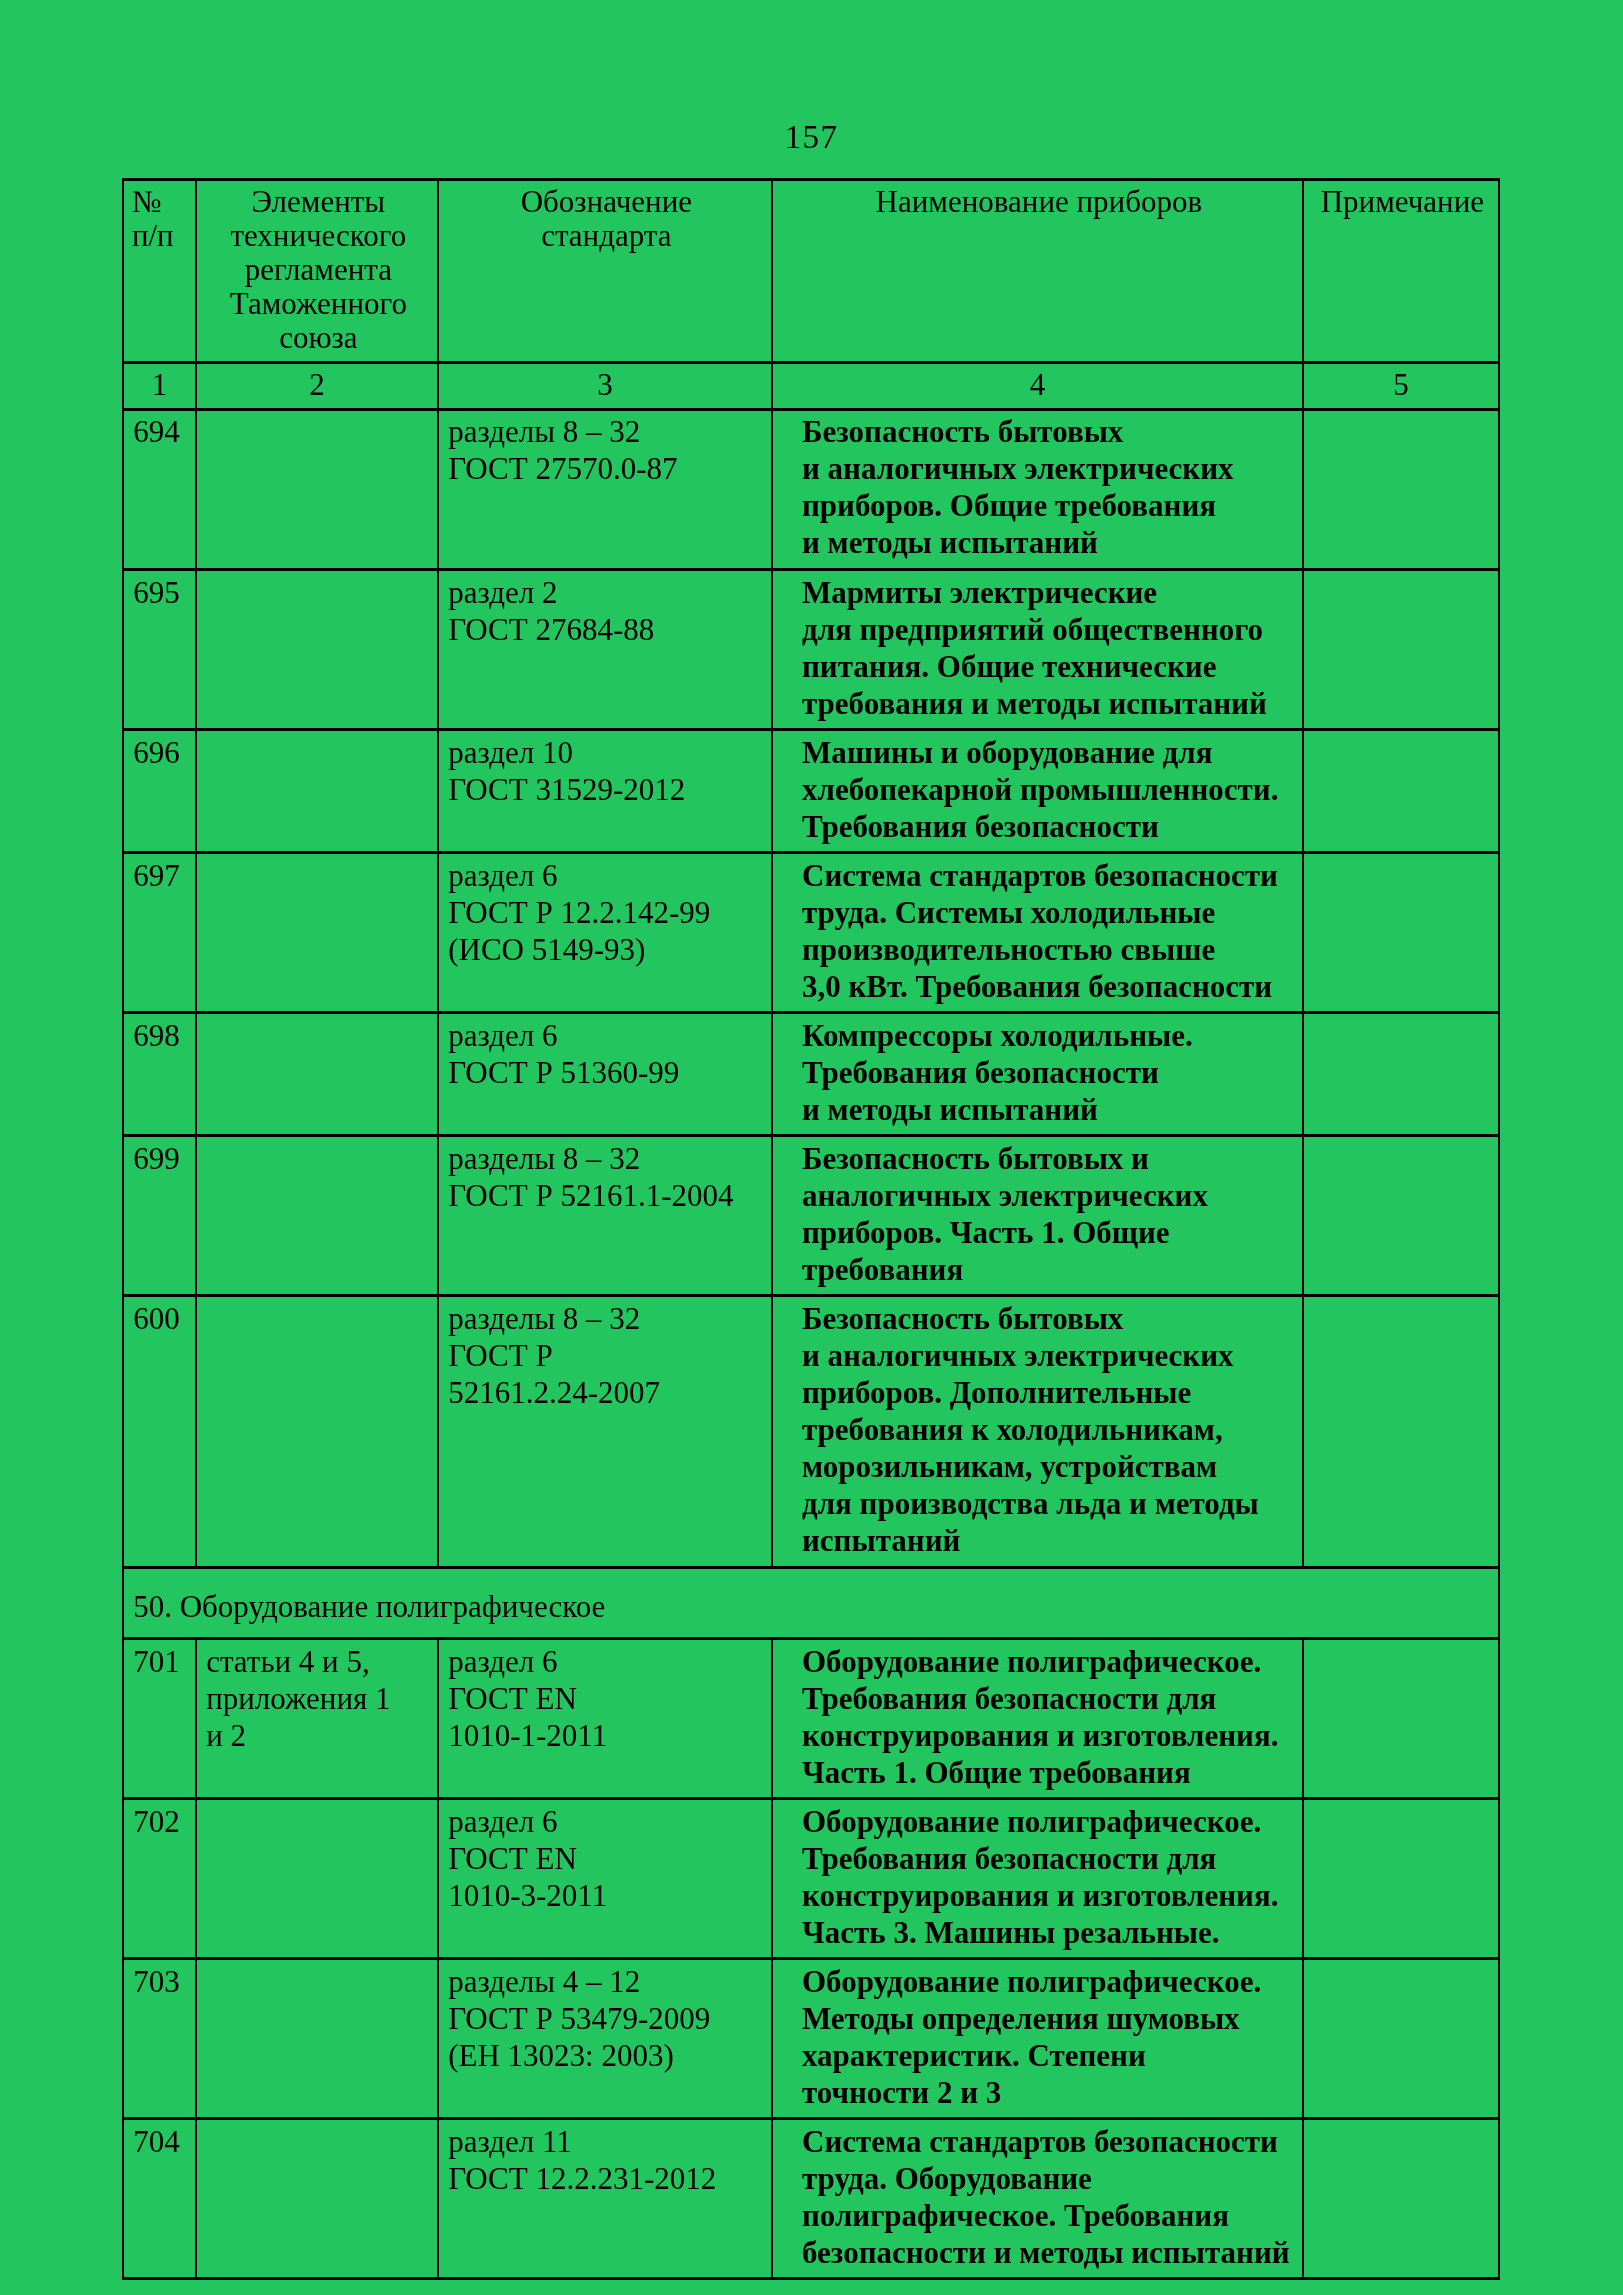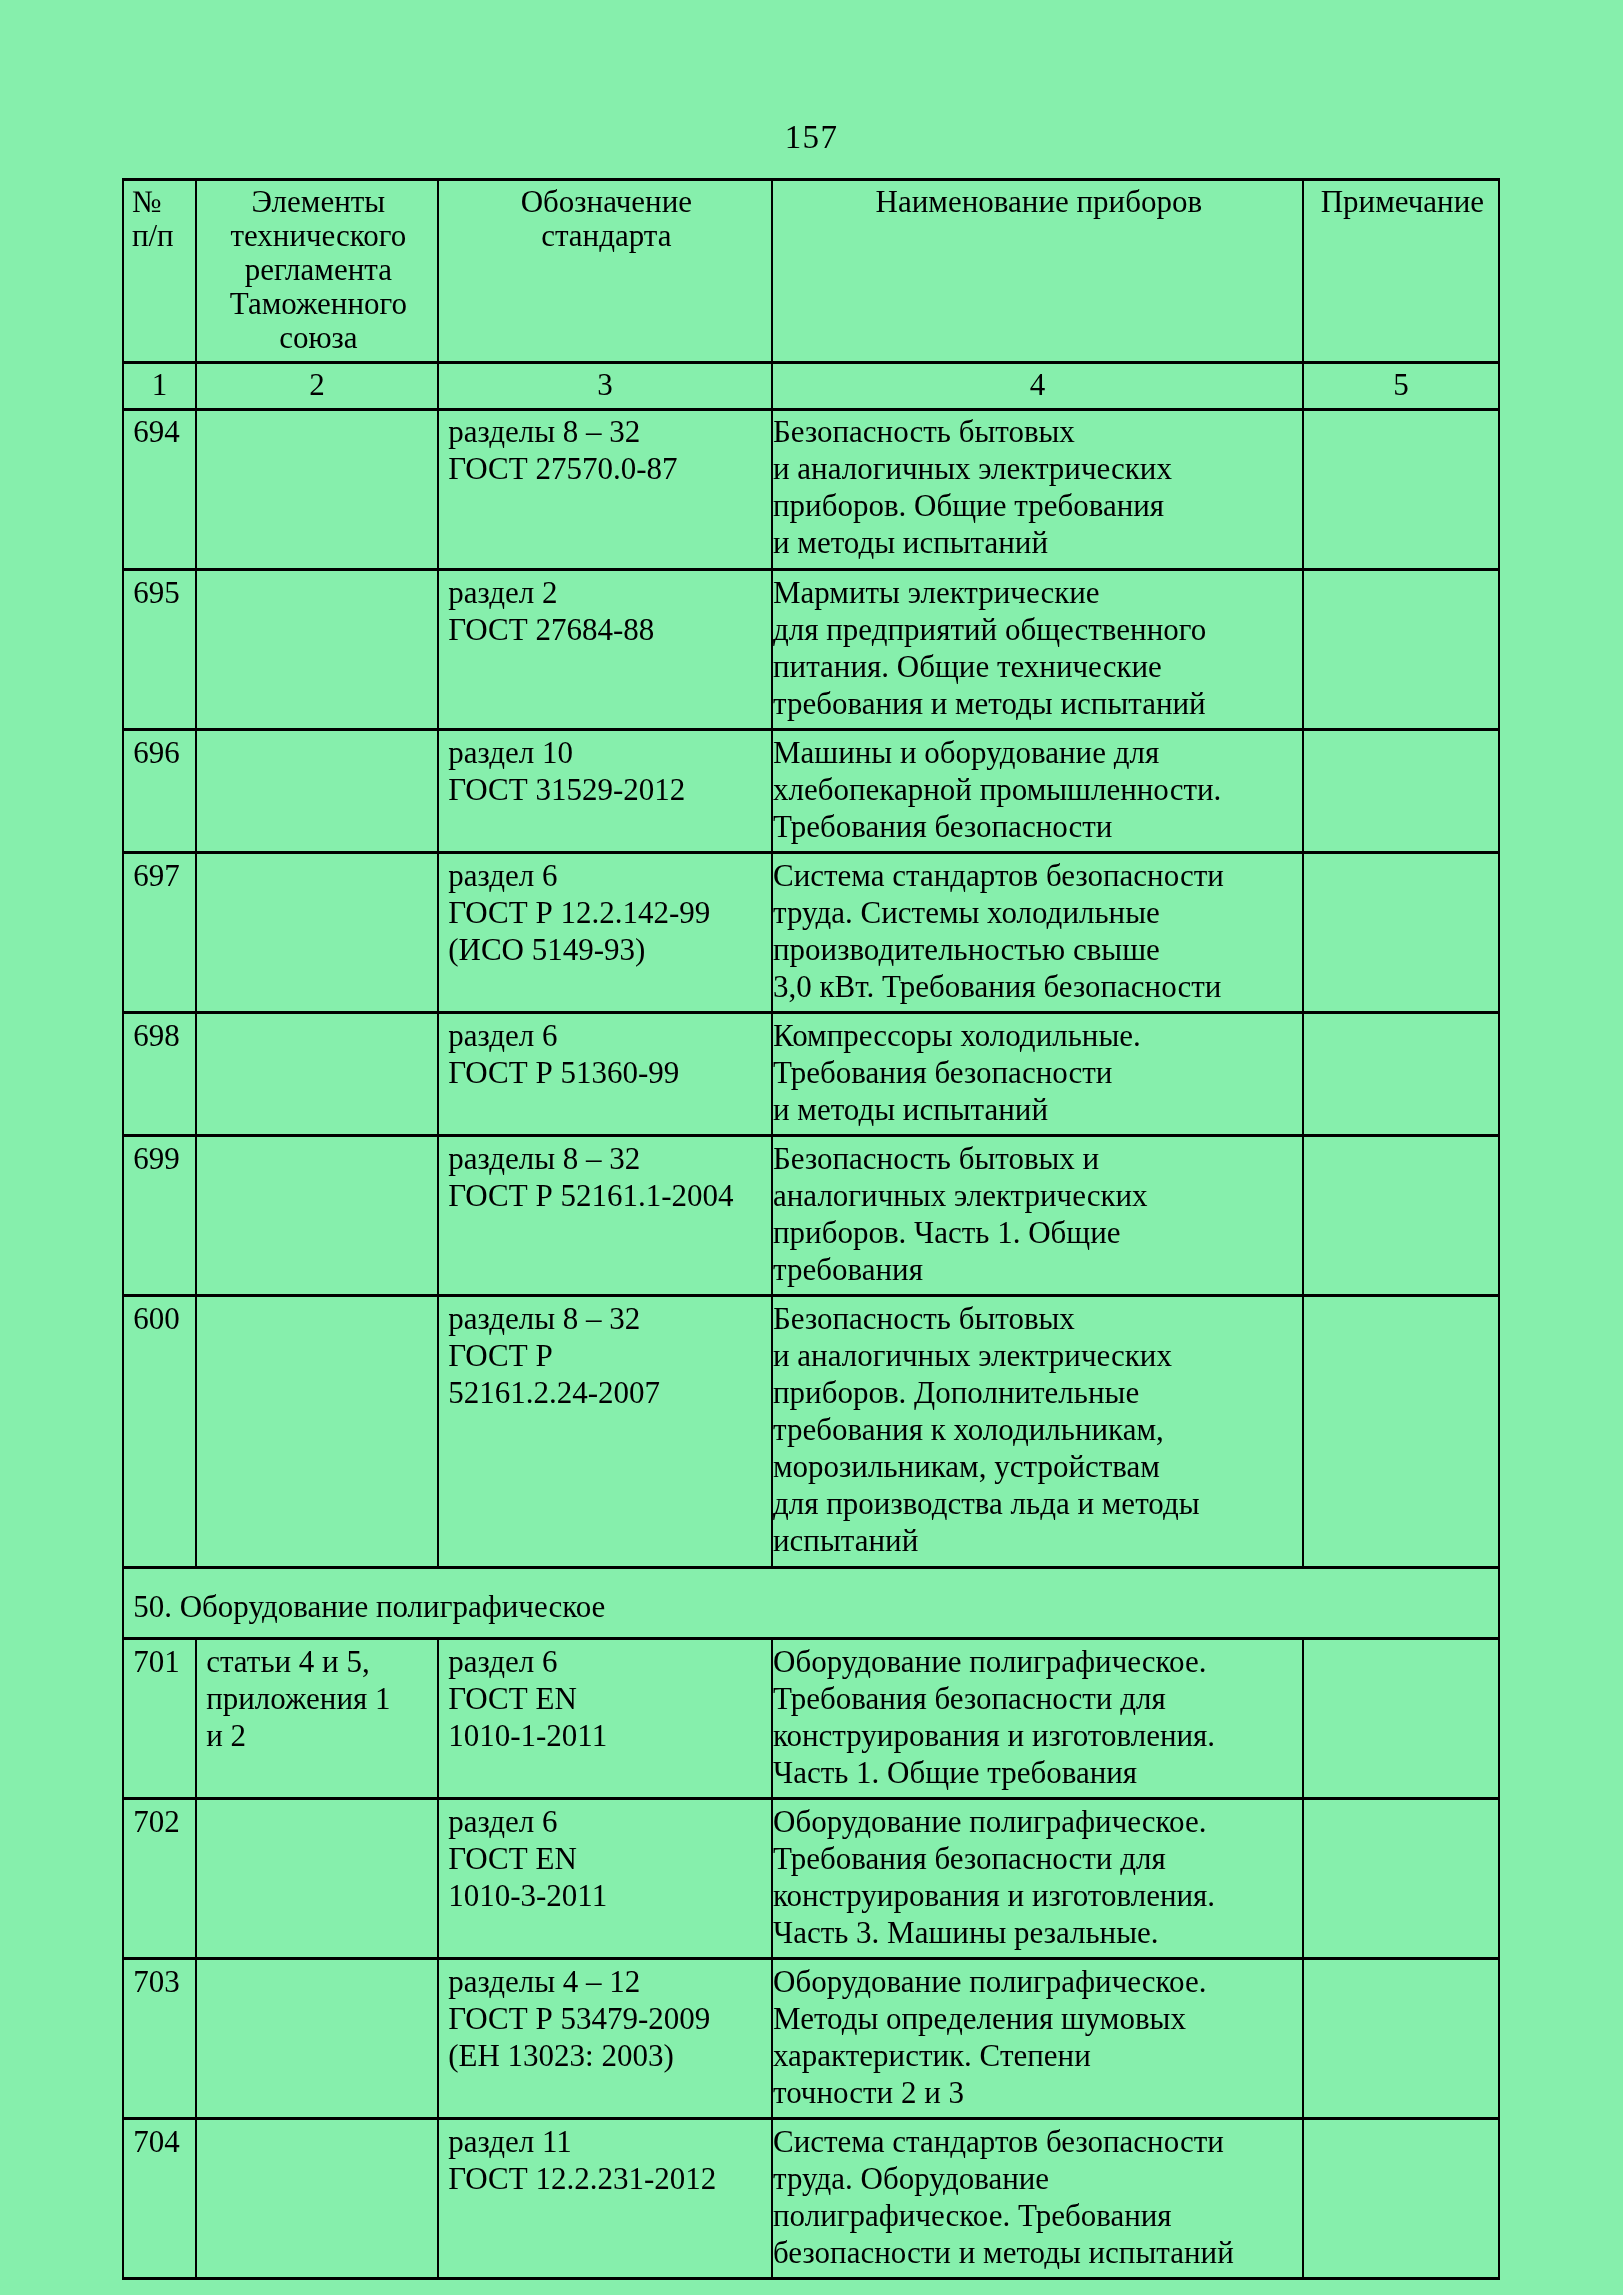--- a/index.html
+++ b/index.html
@@ -8,21 +8,21 @@
     background: #ffffff;
     width: 1623px;
     height: 2295px;
     font-family: "Liberation Serif", "DejaVu Serif", serif;
     color: #000000;
   }
   .page {
     position: relative;
     width: 1623px;
     height: 2295px;
-    background: #86efac;
+    background: #22c55e;
     overflow: hidden;
   }
   .page-number {
     position: absolute;
     top: 119px;
     left: 0;
     width: 1623px;
     text-align: center;
     font-size: 33px;
     letter-spacing: 1.3px;
@@ -58,21 +58,22 @@
   .standards-table tr.nums td {
     text-align: center;
     padding: 1.3px 2.6px 5.2px 2.6px;
     line-height: 37px;
   }
   .standards-table td.num {
     padding-left: 9.2px;
     margin-left: 44px;
   }
   .standards-table td.nm {
-    padding-left: 0;
+    padding-left: 29px;
+    font-weight: bold;
   }
   .standards-table td.section {
     text-align: left;
     padding-top: 19.6px;
     padding-bottom: 11.8px;
   }
 </style>
 </head>
 <body>
 

